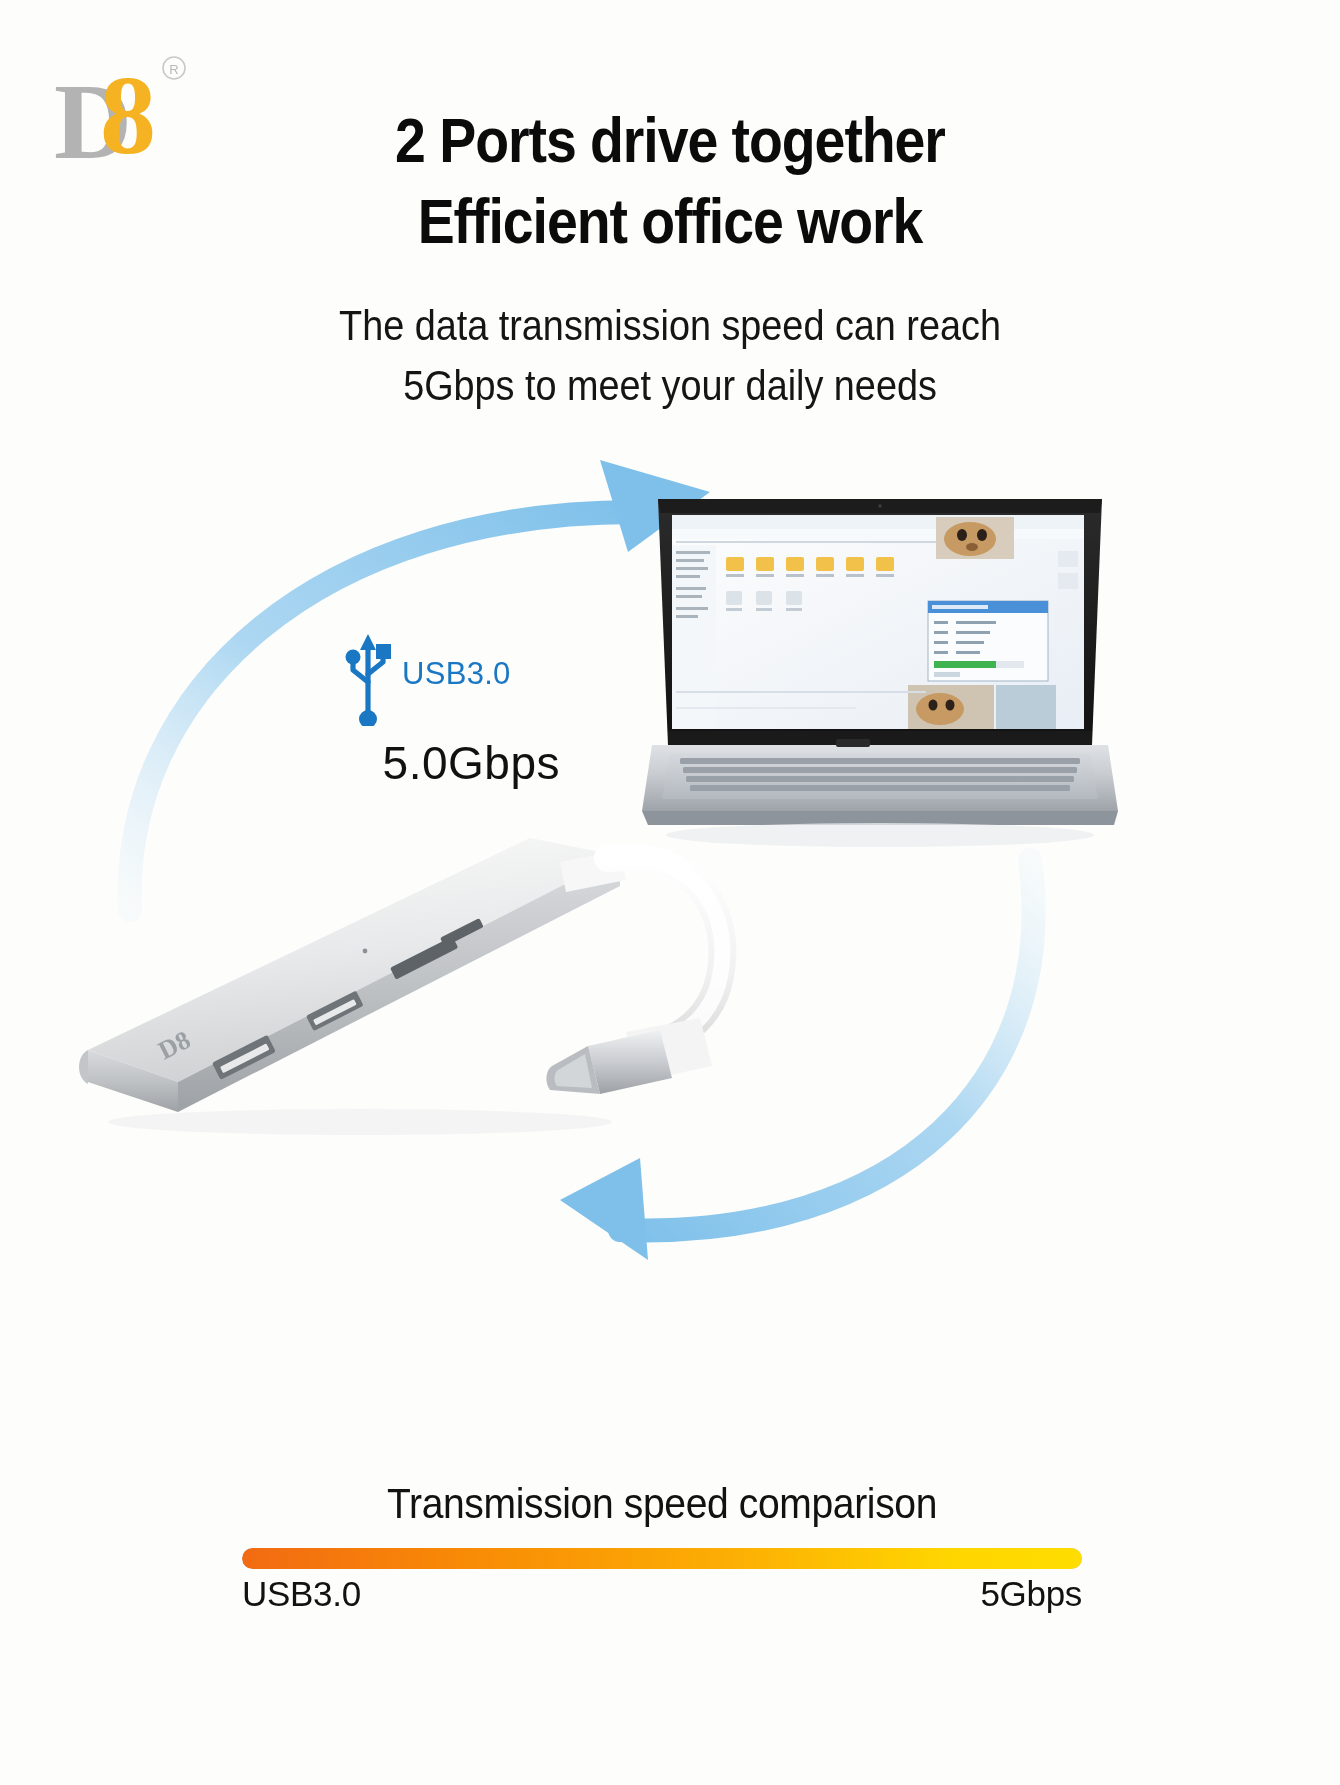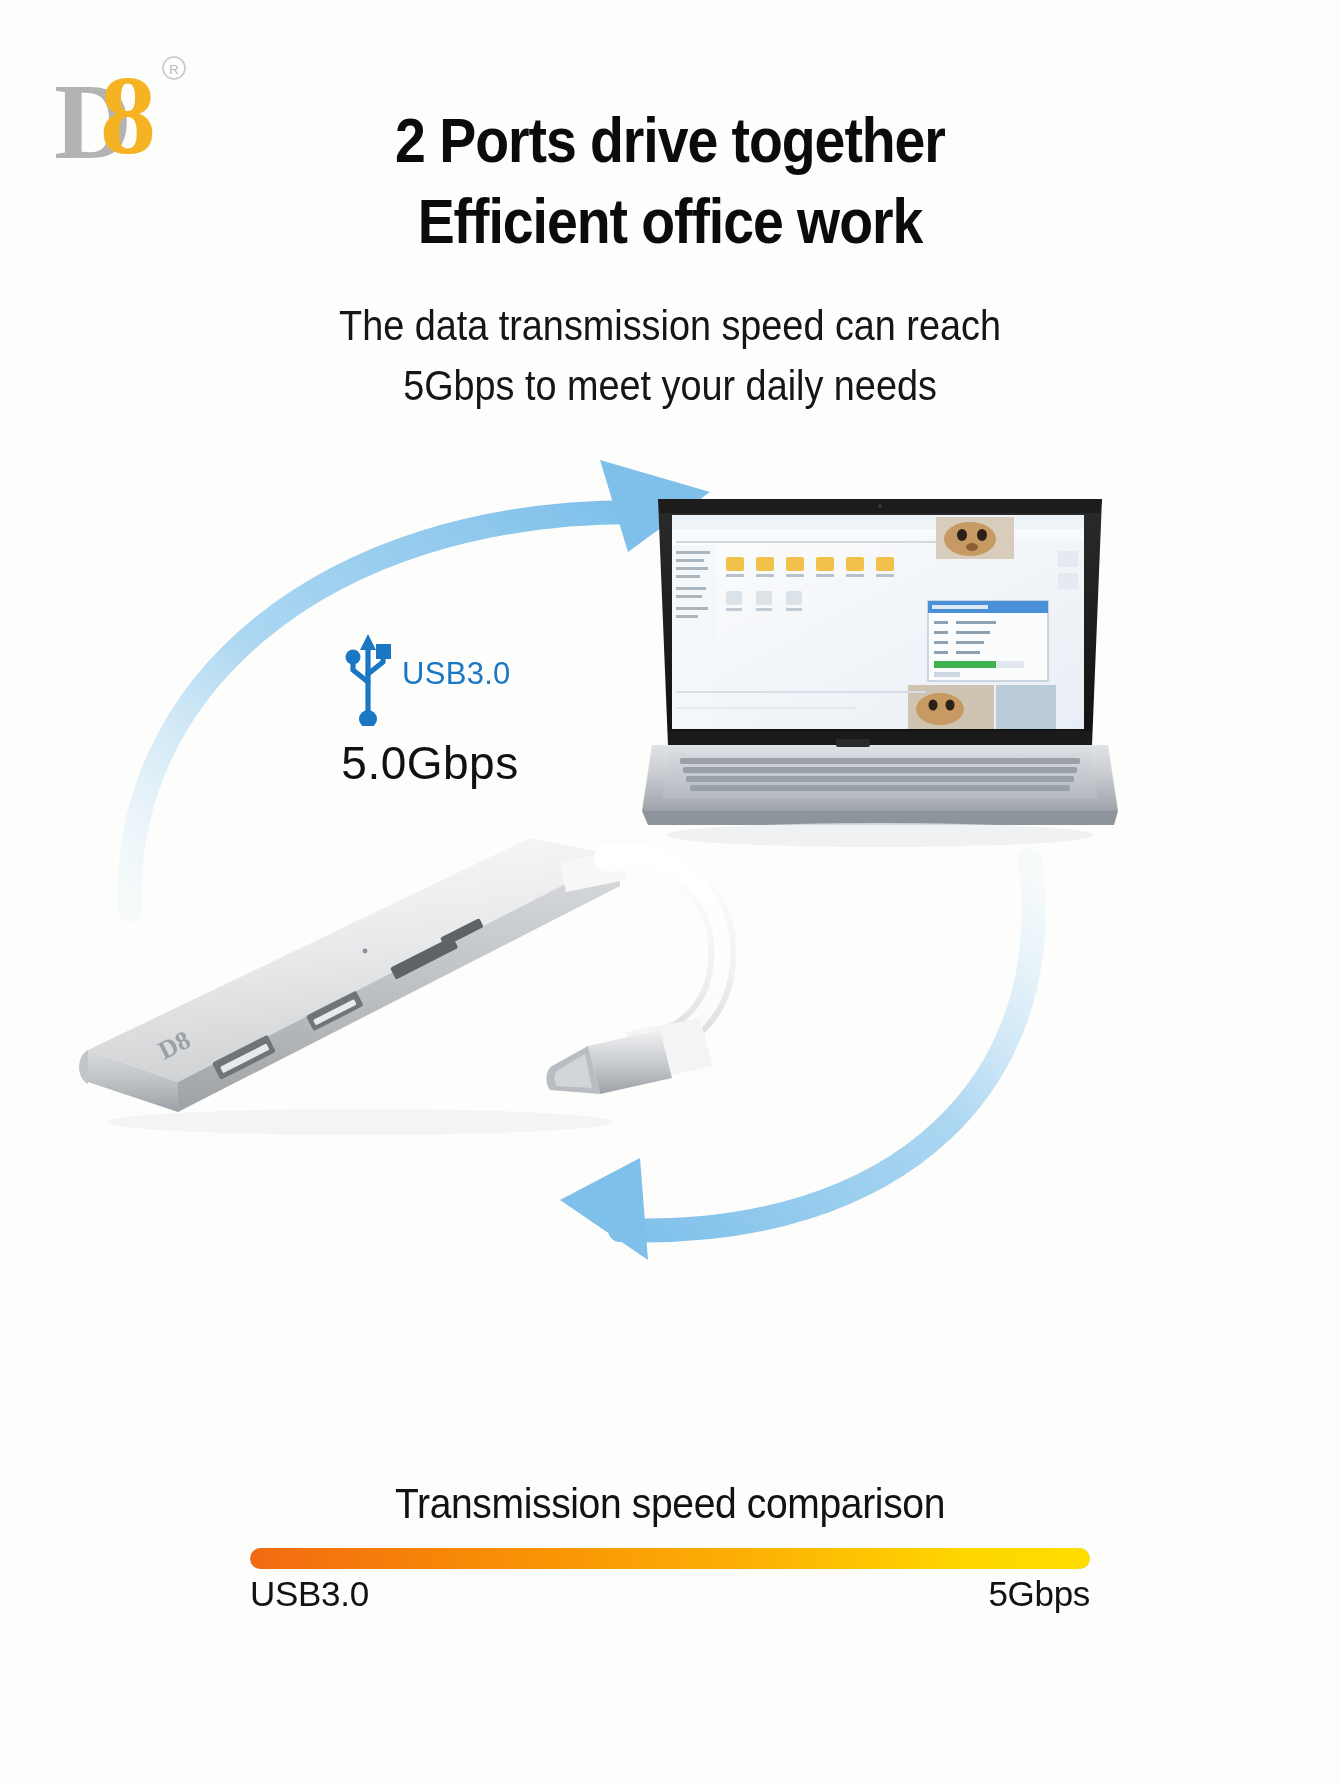--- a/index.html
+++ b/index.html
@@ -53,33 +53,33 @@
   
   #usb-badge { position:absolute; left:340px; top:200px; width:300px; height:60px; }
   #usb-badge .glyph { position:absolute; left:0; top:-10px; }
   #usb-badge .lbl {
     position:absolute; left:62px; top:16px;
     font-size:31px; color:#1a77c4; font-weight:400;
     letter-spacing:0.3px;
   }
   #speed-val {
     position:absolute; left:300px; top:296px; width:260px;
-    text-align:center;
+    text-align:right;
     font-size:46px; color:#111; font-weight:400;
     letter-spacing:0.5px;
   }
 
   
   #laptop { position:absolute; left:640px; top:55px; width:480px; height:380px; }
 
   
   #hub { position:absolute; left:60px; top:380px; width:720px; height:330px; }
 
   
-  #compare { position:absolute; left:250px; top:1480px; width:840px; }
+  #compare { position:absolute; left:242px; top:1480px; width:840px; }
   #compare h2 {
     font-size:42px; font-weight:400; color:#121212;
     text-align:center; letter-spacing:-0.4px;
     transform:scaleX(0.93); transform-origin:center top;
     margin-bottom:20px;
   }
   .bar-row { margin-bottom:12px; }
   .bar-track {
     position:relative;
     height:21px; border-radius:11px;

